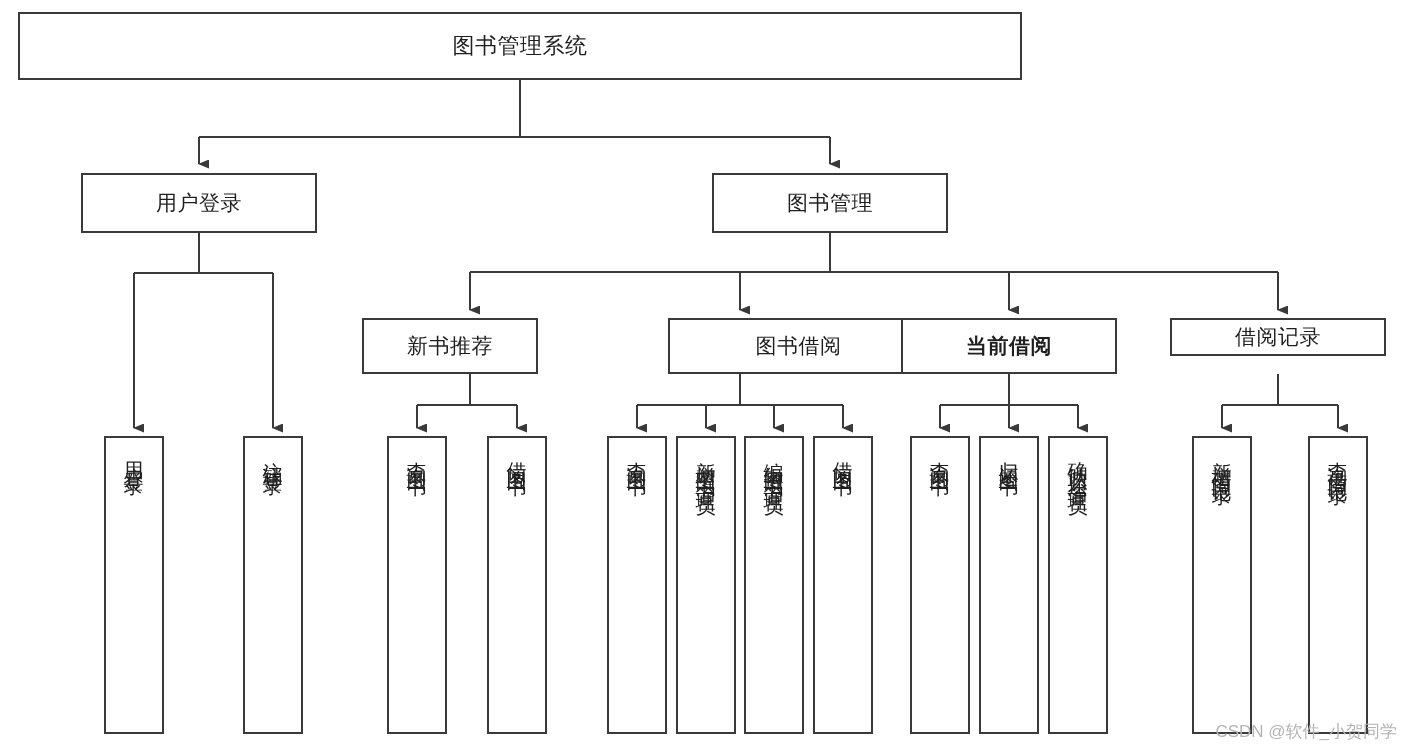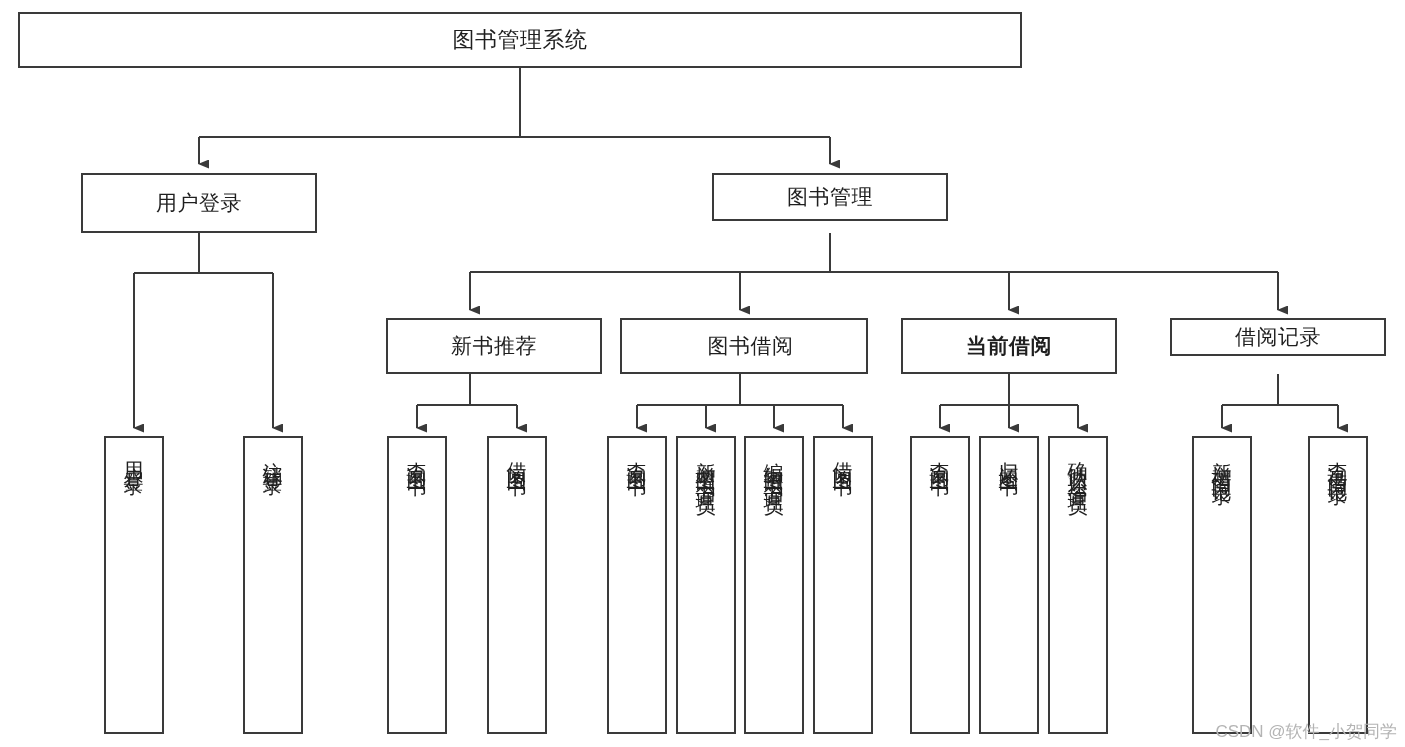--- a/index.html
+++ b/index.html
@@ -130,35 +130,35 @@
       <path d="M 1009 405 L 1009 428" marker-end="url(#arrowhead)"></path>
       <path d="M 1078 405 L 1078 428" marker-end="url(#arrowhead)"></path>
 
       <path d="M 1278 374 L 1278 405"></path>
       <path d="M 1222 405 L 1338 405"></path>
       <path d="M 1222 405 L 1222 428" marker-end="url(#arrowhead)"></path>
       <path d="M 1338 405 L 1338 428" marker-end="url(#arrowhead)"></path>
     </g>
   </svg>
 
-  <div class="node horiz root" style="left:18px; top:12px; width:1004px; height:56px;">
+  <div class="node horiz root" style="left:18px; top:12px; width:1004px; height:68px;">
     <span class="node-label">图书管理系统</span>
   </div>
 
   <div class="node horiz" style="left:81px; top:173px; width:236px; height:60px;">
     <span class="node-label">用户登录</span>
   </div>
-  <div class="node horiz" style="left:712px; top:173px; width:236px; height:48px;font-family:Liberation Serif, serif;">
+  <div class="node horiz" style="left:712px; top:173px; width:236px; height:60px;font-family:Liberation Serif, serif;">
     <span class="node-label">图书管理</span>
   </div>
 
-  <div class="node horiz" style="left:362px; top:318px; width:216px; height:56px;margin-left:24px;">
+  <div class="node horiz" style="left:362px; top:318px; width:176px; height:56px;">
     <span class="node-label">新书推荐</span>
   </div>
-  <div class="node horiz" style="left:620px; top:318px; width:248px; height:56px;padding-left:13px;">
+  <div class="node horiz" style="left:668px; top:318px; width:248px; height:56px;padding-left:13px;">
     <span class="node-label">图书借阅</span>
   </div>
   <div class="node horiz" style="left:901px; top:318px; width:216px; height:56px;font-weight:bold;">
     <span class="node-label">当前借阅</span>
   </div>
   <div class="node horiz" style="left:1170px; top:318px; width:216px; height:38px;">
     <span class="node-label">借阅记录</span>
   </div>
 
   <div class="node vert" style="left:104px; top:436px; width:60px; height:298px;">

